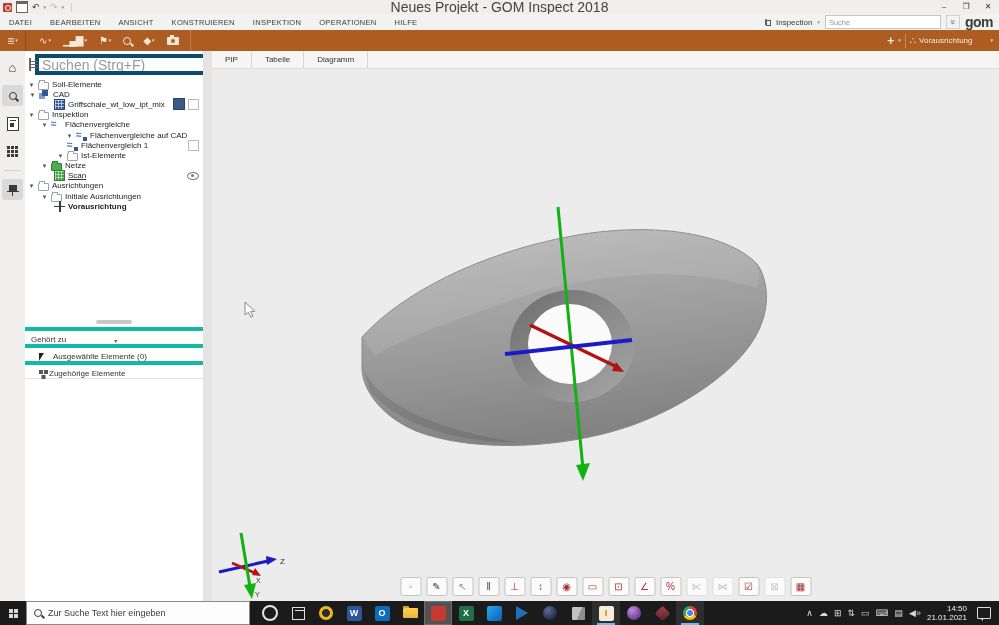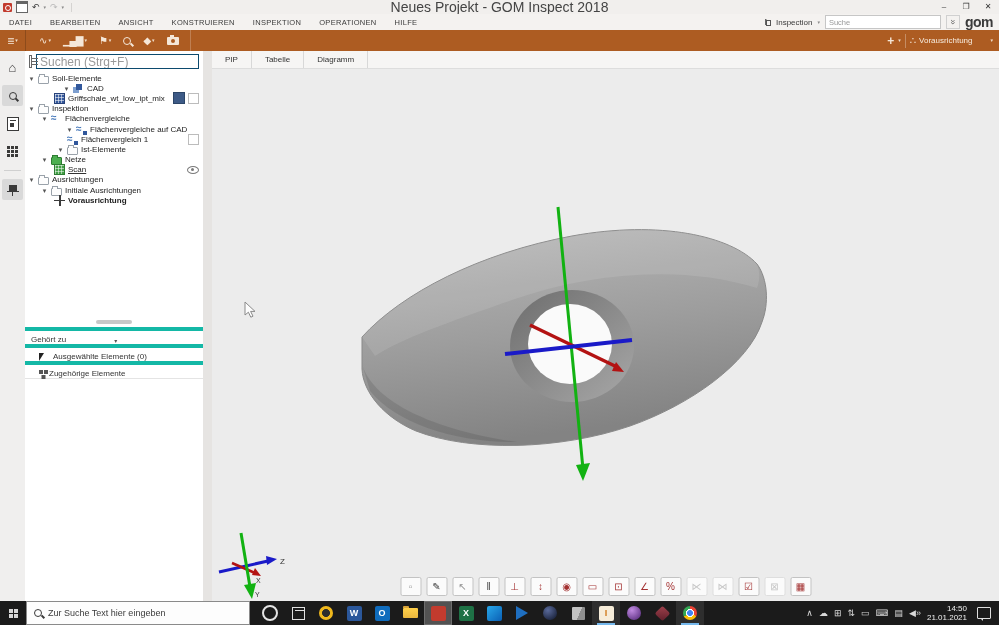--- a/index.html
+++ b/index.html
@@ -67,21 +67,21 @@
   .ic-apps{width:3px;height:3px;background:#3a3a3a;margin:-8px 0 0 -8px;
            box-shadow:4px 0 #3a3a3a,8px 0 #3a3a3a,0 4px #3a3a3a,4px 4px #3a3a3a,8px 4px #3a3a3a,0 8px #3a3a3a,4px 8px #3a3a3a,8px 8px #3a3a3a}
   .ic-pin{width:8px;height:6px;background:#3a3a3a;margin-top:-4px}
   .ic-pin::before{content:'';position:absolute;left:3.5px;top:6px;width:1px;height:5px;background:#3a3a3a}
   .ic-pin::after{content:'';position:absolute;left:-2px;top:6px;width:12px;height:1px;background:#3a3a3a}
   
   #explorer{position:absolute;left:25px;top:51px;width:178px;bottom:24px;background:#fff;border-right:1px solid #cfcfcf}
   #exp-head{display:flex;align-items:center;gap:4px;padding:3px 4px 2px 4px}
   .exp-ic{width:12px;height:11px;border:1px solid #666;position:relative;background:#fff}
   .exp-ic::after{content:'';position:absolute;left:1px;top:2px;width:7px;height:1px;background:#666;box-shadow:0 3px #666,0 6px #666}
-  #exp-search{flex:1;height:13px;border:1px solid #0c4a6e;font-size:12px;padding:0 3px;color:#333;
+  #exp-search{flex:1;height:13px;border:4px solid #0c4a6e;font-size:14px;padding:0 3px;color:#333;
               font-family:"Liberation Sans",sans-serif}
   #exp-search::placeholder{color:#9a9a9a}
   #tree{margin-top:2px}
   .trow{display:flex;align-items:center;height:10.2px;gap:3px;padding-right:4px;font-size:8px;white-space:nowrap}
   .arrow{font-size:7px;color:#555;width:7px;text-align:center;flex:none;line-height:7px}
   .tlabel{color:#222}
   .tlabel.bold{font-weight:bold}
   .tspacer{flex:1}
   .tico{width:11px;height:11px;position:relative;flex:none;display:inline-block}
   .ic-folder::before{content:'';position:absolute;left:0;top:3px;width:9px;height:6px;border:1px solid #9aa2aa;background:#fdfdfd;border-radius:1px}
@@ -280,21 +280,21 @@
   </div>
   <div id="tree">
 
   <div class="trow" style="padding-left: 3px;">
         <span class="arrow">▾</span>
         <span class="tico ic-folder"></span>
         <span class="tlabel">Soll-Elemente</span>
         <span class="tspacer"></span>
 
       </div>
-      <div class="trow" style="padding-left: 4px; margin-left: 34px;">
+      <div class="trow" style="padding-left: 4px;">
         <span class="arrow">▾</span>
         <span class="tico ic-cad"></span>
         <span class="tlabel">CAD</span>
         <span class="tspacer"></span>
 
       </div>
       <div class="trow" style="padding-left: 29px; justify-content: space-between;">
 
         <span class="tico ic-mesh-blue"></span>
         <span class="tlabel">Griffschale_wt_low_ipt_mix</span>

